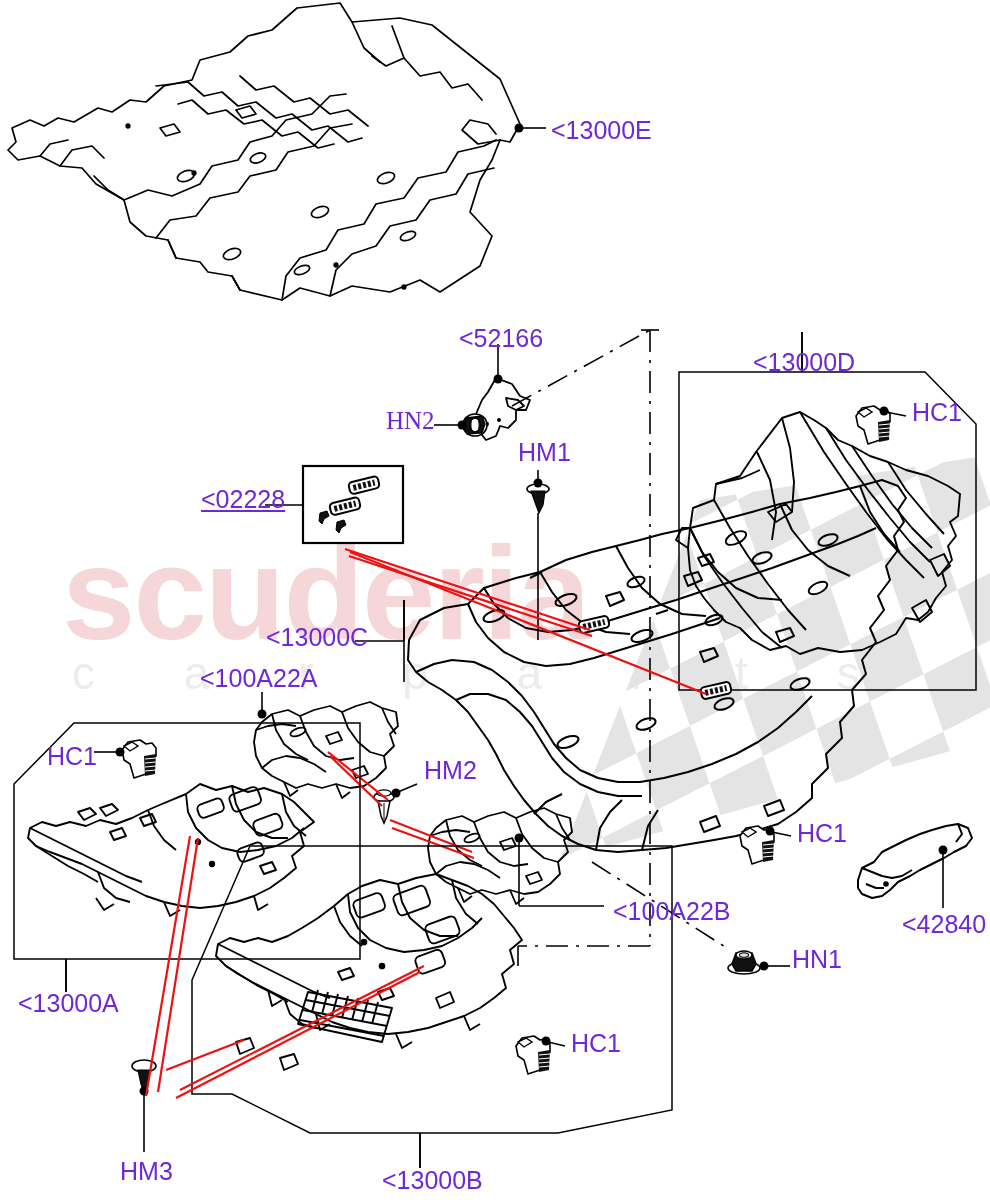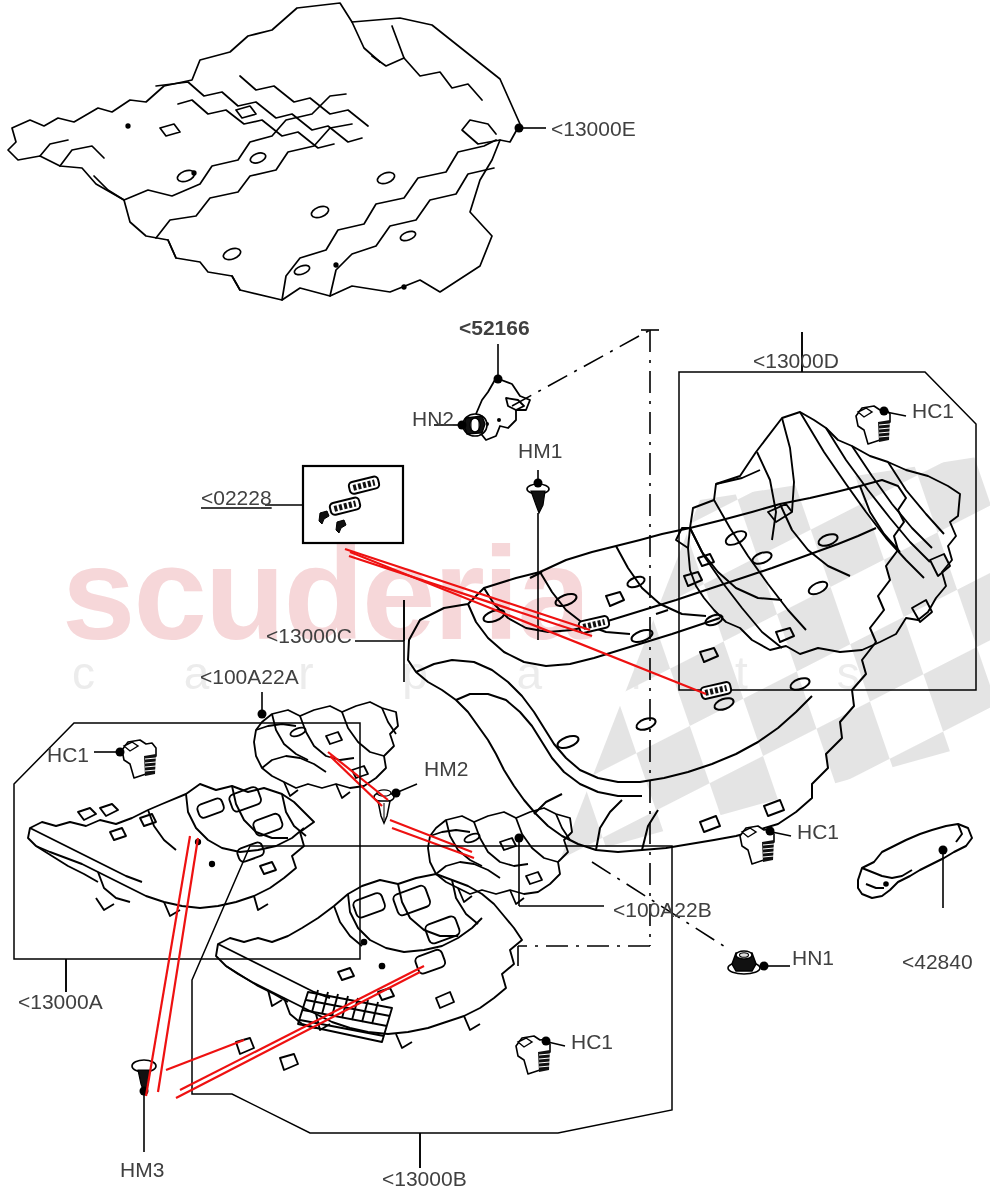--- a/index.html
+++ b/index.html
@@ -18,23 +18,23 @@
     overflow: hidden;
   }
   #diagram-svg {
     position: absolute;
     left: 0; top: 0;
     width: 990px;
     height: 1200px;
   }
   .lbl {
     position: absolute;
-    color: #404040;
+    color: #6d28d9;
     font-family: "Liberation Sans", sans-serif;
-    font-size: 21px;
+    font-size: 25px;
     font-weight: 400;
     letter-spacing: 0px;
     white-space: nowrap;
     line-height: 1;
   }
   .wm-main {
     position: absolute;
     font-family: "Liberation Sans", sans-serif;
     font-size: 132px;
     font-weight: 700;
@@ -556,32 +556,32 @@
     <g stroke="#000" stroke-width="1.6">
       <line x1="420" y1="1133" x2="420" y2="1168"></line>
     </g>
 
     <g stroke="#000" stroke-width="1.6">
       <line x1="66" y1="959" x2="66" y2="992"></line>
     </g>
   </svg>
 
   <div class="lbl" style="left:551px; top:118px;">&lt;13000E</div>
-  <div class="lbl" style="left:459px; top:317px;font-weight:bold;">&lt;52166</div>
+  <div class="lbl" style="left:459px; top:326px;">&lt;52166</div>
   <div class="lbl" style="left:753px; top:310px;margin-top:40px;">&lt;13000D</div>
-  <div class="lbl" style="left:412px; top:408px;">HN2</div>
+  <div class="lbl" style="left:386px; top:408px;font-family:Liberation Serif, serif;">HN2</div>
   <div class="lbl" style="left:912px; top:400px;">HC1</div>
   <div class="lbl" style="left:518px; top:440px;">HM1</div>
   <div class="lbl" style="left:201px; top:487px;text-decoration:underline;">&lt;02228</div>
   <div class="lbl" style="left:266px; top:625px;">&lt;13000C</div>
   <div class="lbl" style="left:200px; top:666px;">&lt;100A22A</div>
   <div class="lbl" style="left:47px; top:744px;">HC1</div>
   <div class="lbl" style="left:424px; top:758px;">HM2</div>
   <div class="lbl" style="left:797px; top:821px;">HC1</div>
   <div class="lbl" style="left:613px; top:875px;margin-top:24px;">&lt;100A22B</div>
-  <div class="lbl" style="left:902px; top:912px;margin-top:39px;">&lt;42840</div>
+  <div class="lbl" style="left:902px; top:912px;">&lt;42840</div>
   <div class="lbl" style="left:792px; top:947px;">HN1</div>
   <div class="lbl" style="left:18px; top:991px;text-align:center;">&lt;13000A</div>
   <div class="lbl" style="left:571px; top:1031px;">HC1</div>
   <div class="lbl" style="left:120px; top:1159px;">HM3</div>
   <div class="lbl" style="left:382px; top:1168px;">&lt;13000B</div>
 
 </div>
 
 </body></html>

